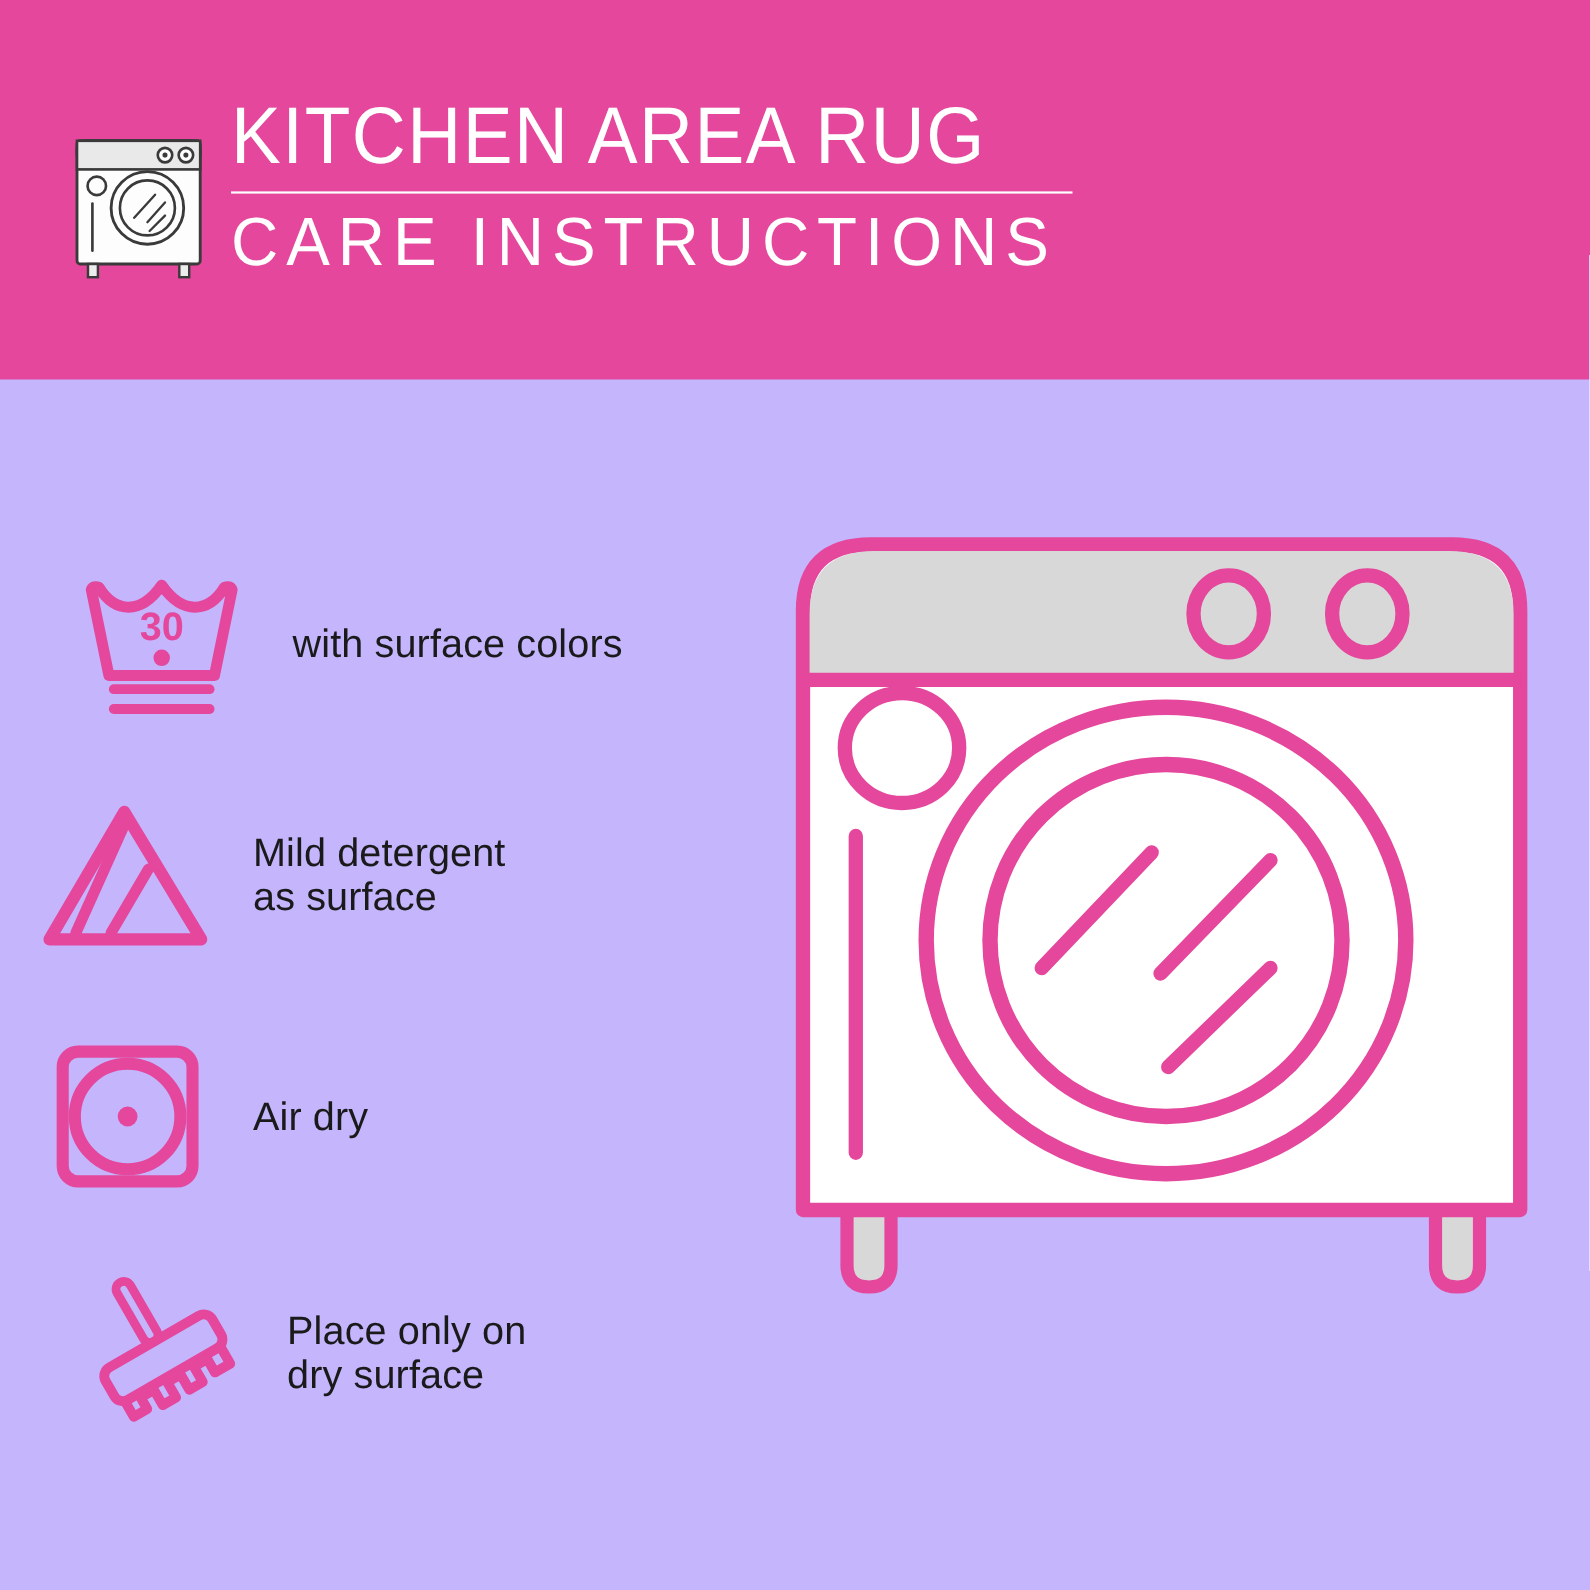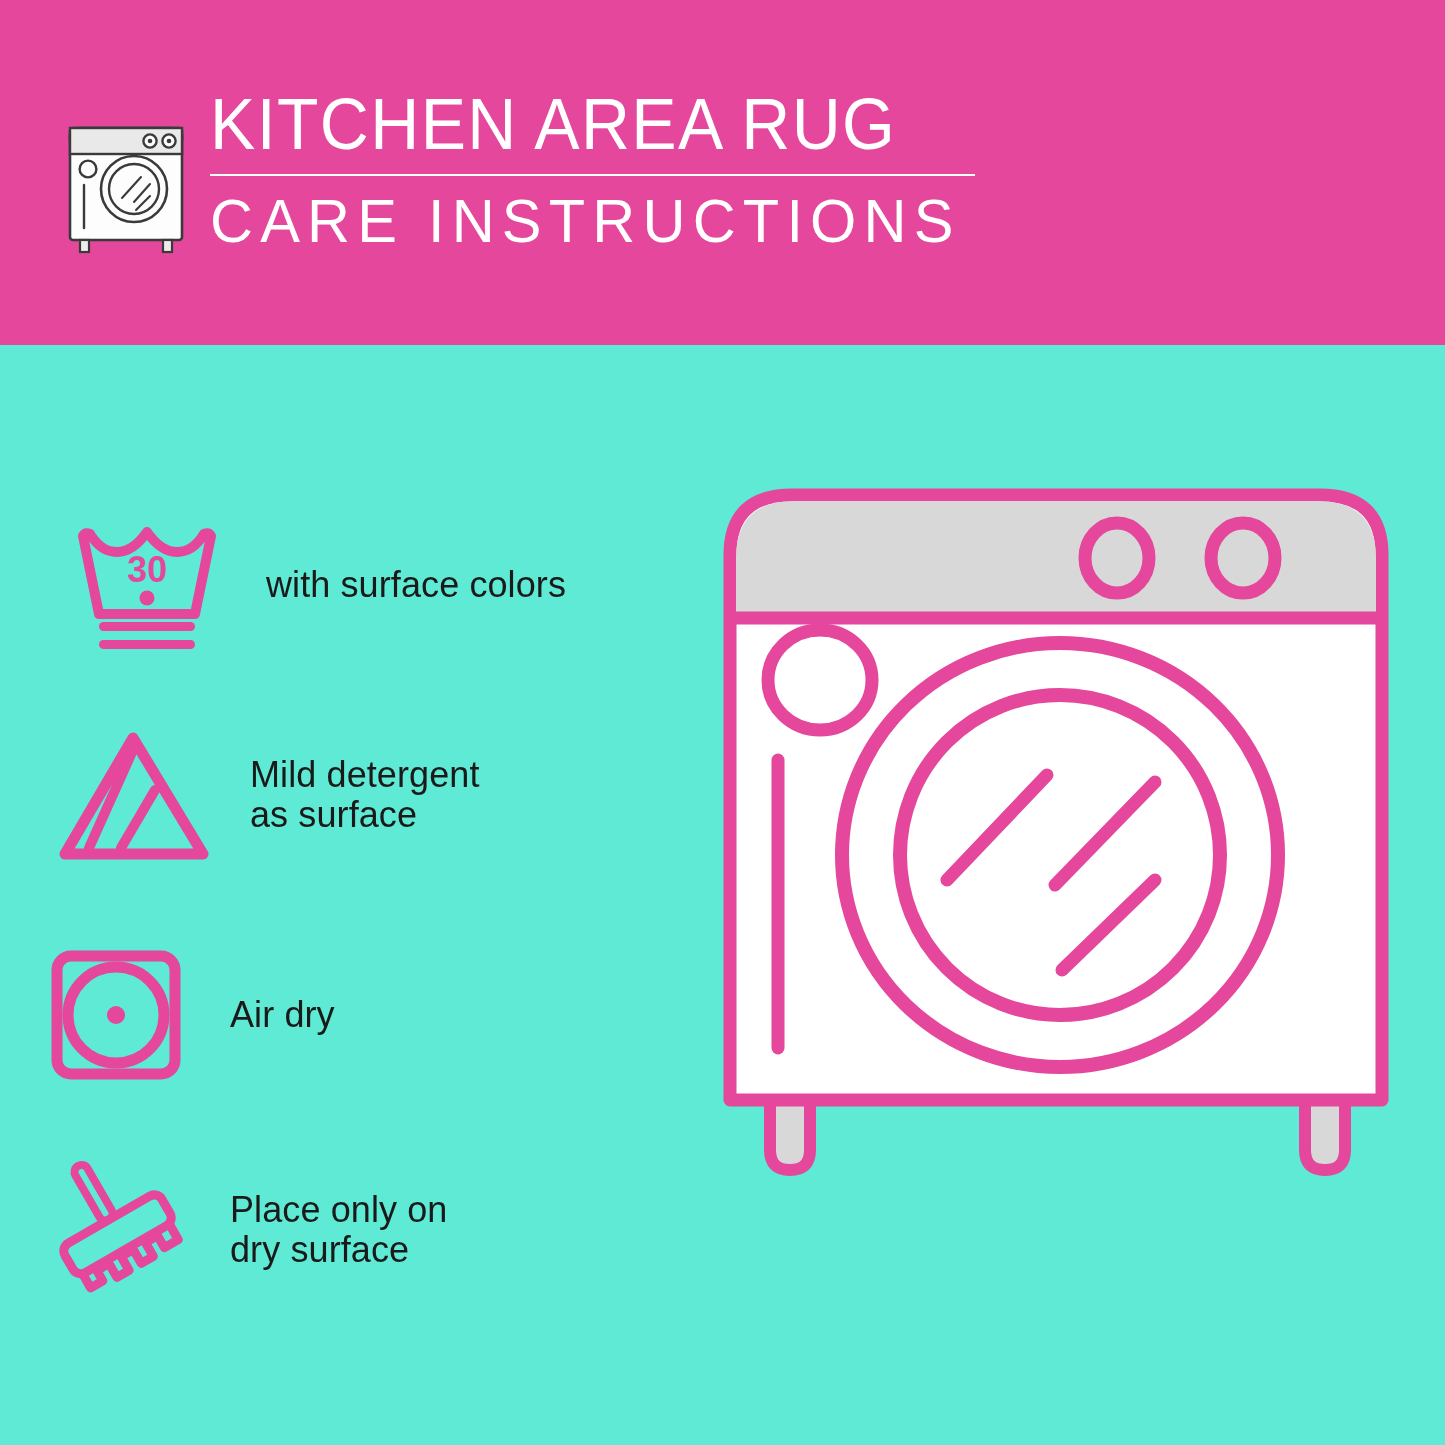--- a/index.html
+++ b/index.html
@@ -7,21 +7,21 @@
     padding: 0;
     background: #ffffff;
   }
   body {
     font-family: "Liberation Sans", sans-serif;
   }
   #page {
     position: relative;
     width: 1445px;
     height: 1445px;
-    background: #5eead4;
+    background: #c4b5fd;
     overflow: hidden;
   }
 
   
   #header {
     position: absolute;
     left: 0;
     top: 0;
     width: 1445px;
     height: 345px;
@@ -79,23 +79,23 @@
     height: 1100px;
   }
   .care-row {
     position: absolute;
     left: 0;
     width: 690px;
     display: flex;
     align-items: center;
   }
   .care-row.r0 { top: 145px; height: 190px; padding-left: 36px; }
-  .care-row.r1 { top: 355px; height: 190px; margin-left: 20px; }
+  .care-row.r1 { top: 355px; height: 190px; }
   .care-row.r2 { top: 575px; height: 190px; text-align: right; }
-  .care-row.r3 { top: 790px; height: 190px; }
+  .care-row.r3 { top: 790px; height: 190px; padding-left: 31px; }
 
   .care-icon {
     width: 230px;
     min-width: 230px;
     height: 180px;
     display: flex;
     align-items: center;
     justify-content: center;
   }
   .care-icon svg { display: block; overflow: visible; }

